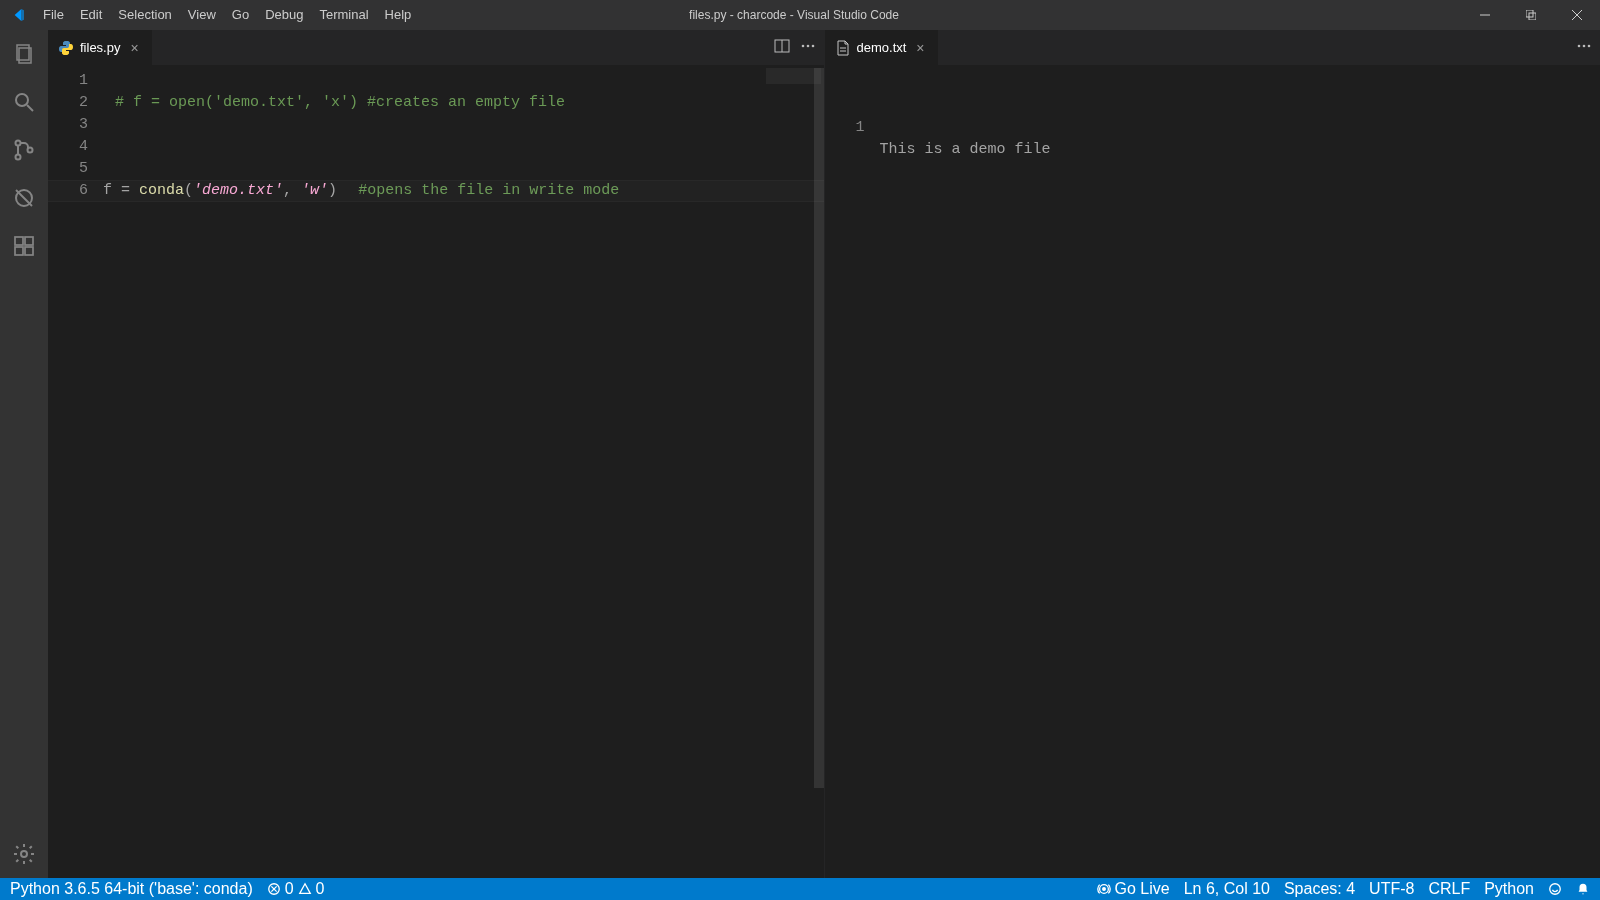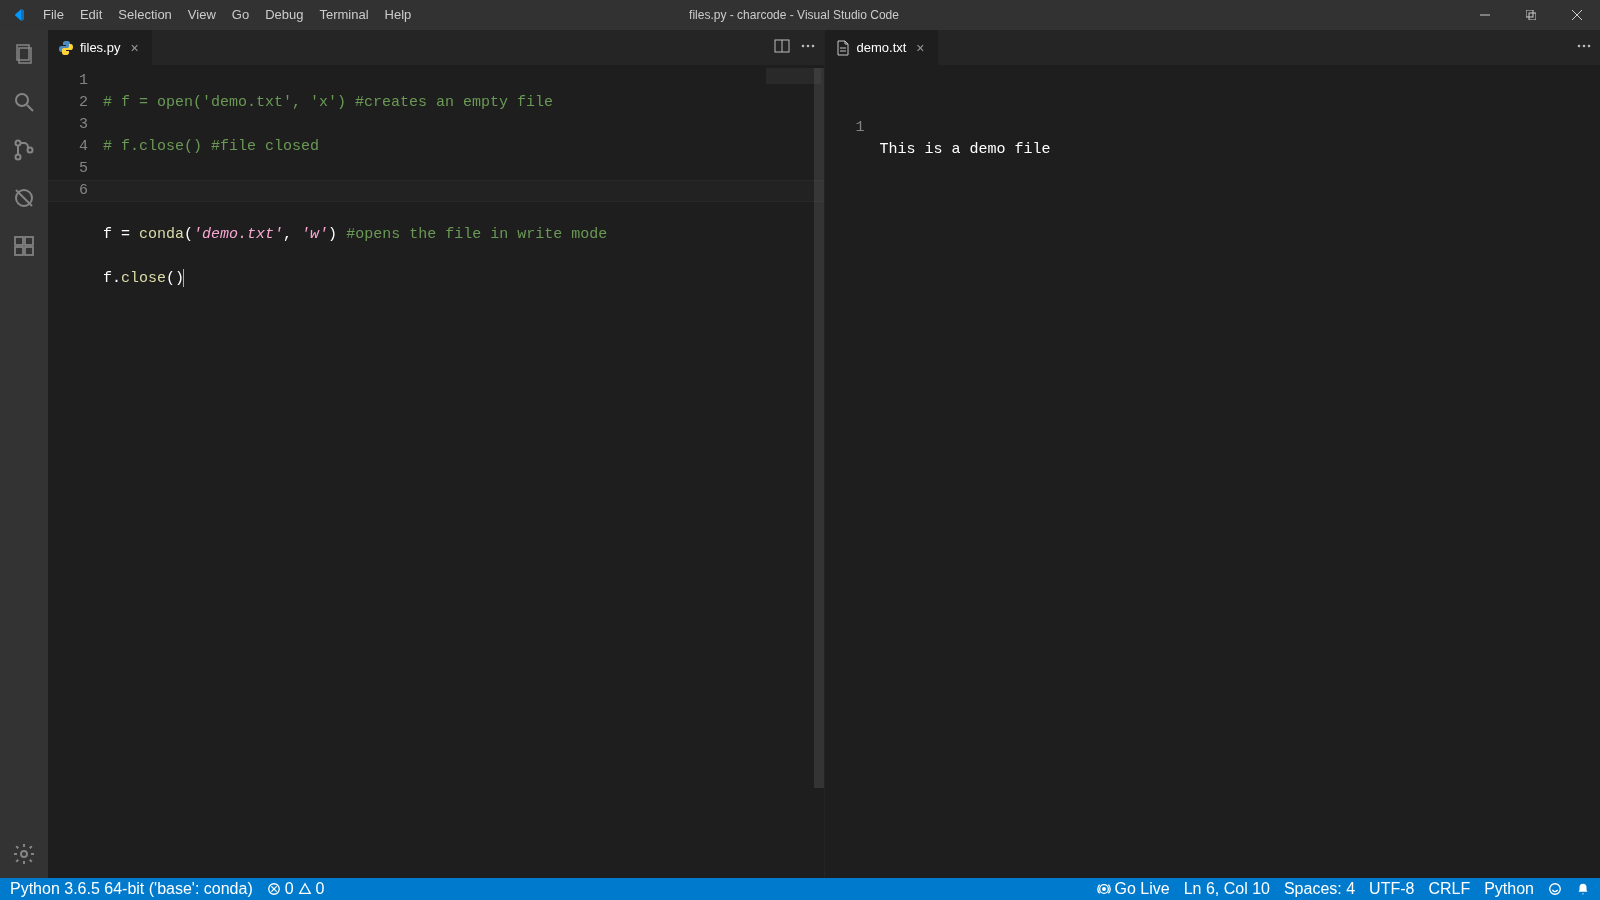--- a/index.html
+++ b/index.html
@@ -28,24 +28,24 @@
 .tab { display:flex; align-items:center; padding:9px 10px; background:#2d2d2d; border-right:1px solid #252526; color:#969696; gap:6px; }
 .tab.active { background:#1e1e1e; color:#fff; }
 .tab-icon { width:16px; height:16px; display:flex; align-items:center; justify-content:center; }
 .tab-close { width:16px; height:16px; display:flex; align-items:center; justify-content:center; font-size:14px; color:#ccc; opacity:.7; }
 .tab-actions { margin-left:auto; display:flex; align-items:center; padding-right:8px; color:#bbb; gap:10px; }
 .tab-actions svg { width:16px; height:16px; }
 
 .code-area { flex:1; display:flex; font-family:Consolas,"Courier New",monospace; font-size:15px; line-height:22px; position:relative; overflow:hidden; }
 .gutter { width:55px; text-align:right; color:#858585; padding:5px 15px 0 0; user-select:none; }
 .code-lines { flex:1; padding:5px 0 0 0; white-space:pre; }
-.code-lines span.c  { color:#6a9955; }
+.code-lines span.c  { color:#6a9955;margin-left:12px; }
 .code-lines span.fn { color:#dcdcaa; }
 .code-lines span.str{ color:#f9a8d4;font-style:italic; }
-.code-lines span.pl { color:#ffffff; }
+.code-lines span.pl { color:#a3a3a3; }
 .line-highlight { position:absolute; left:0; right:0; height:22px; background:rgba(255,255,255,0.02); border-top:1px solid #282828; border-bottom:1px solid #282828; pointer-events:none; }
 .cursor { display:inline-block; width:1px; height:18px; background:#aeafad; vertical-align:middle; margin-left:-1px; }
 .minimap { position:absolute; top:3px; right:3px; width:55px; height:16px; background:rgba(120,120,120,0.12); }
 .scroll-thumb { position:absolute; top:3px; right:0; width:10px; height:720px; background:rgba(121,121,121,0.25); }
 
 .statusbar { height:22px; background:#007acc; color:#fff; display:flex; align-items:center; font-size:16px; justify-content:space-between; padding:0 10px; }
 .status-left, .status-right { display:flex; align-items:center; gap:14px; }
 .status-item { display:flex; align-items:center; gap:4px; cursor:pointer; }
 .status-item svg { width:14px; height:14px; }
 </style>
@@ -173,24 +173,22 @@
         <div class="gutter">
           <div>1</div>
           <div>2</div>
           <div>3</div>
           <div>4</div>
           <div>5</div>
           <div>6</div>
         </div>
         <div class="code-lines">
 <div><span class="c"># f = open('demo.txt', 'x') #creates an empty file</span></div>
-<div><span class="c"># f.close() #file closed</span></div>
 <div><span></span>&nbsp;</div>
 <div><span class="pl">f</span><span class="pl"> = </span><span class="fn">conda</span><span class="pl">(</span><span class="str">'demo.txt'</span><span class="pl">, </span><span class="str">'w'</span><span class="pl">) </span><span class="c">#opens the file in write mode</span></div>
-<div><span class="pl">f</span><span class="pl">.</span><span class="fn">close</span><span class="pl">()</span><span class="cursor"></span></div>
         </div>
       </div>
     </div>
 
     <div class="editor-group">
       <div class="tabstrip">
         <div class="tab active">
           <span class="tab-icon">
             <svg viewBox="0 0 16 16" fill="none" stroke="#c5c5c5">
                 <path d="M3 1h7l3 3v11H3z"></path>

